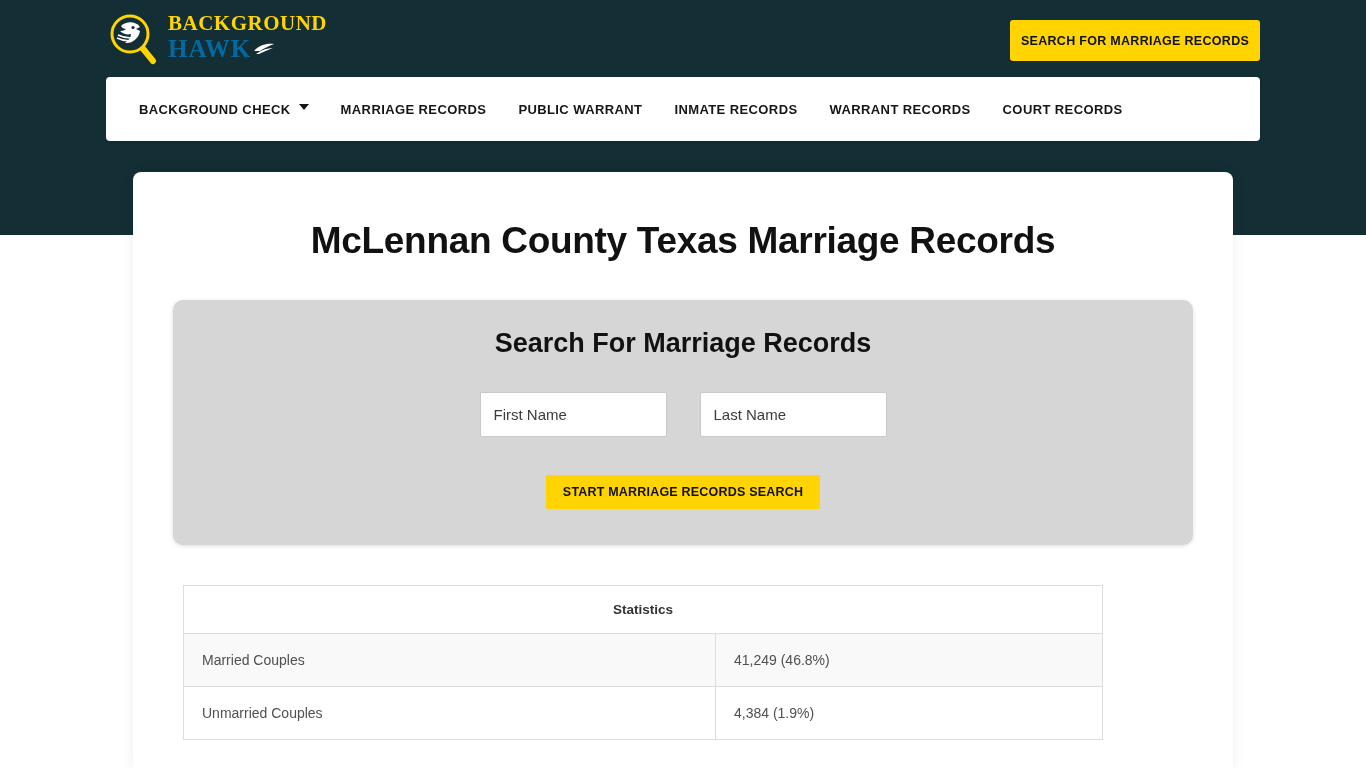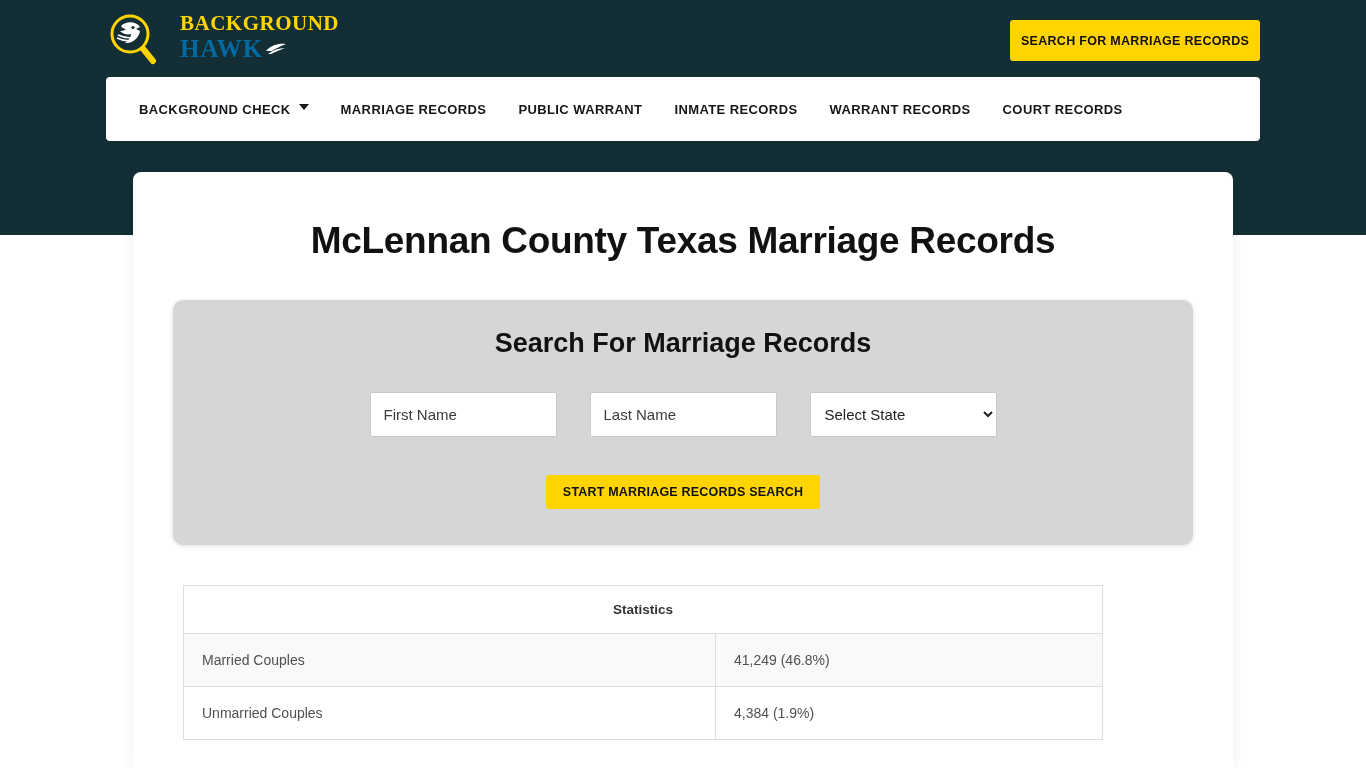--- a/index.html
+++ b/index.html
@@ -25,21 +25,21 @@
     background: #132E35;
   }
 
   
   .logo {
     position: absolute;
     left: 106px; top: 8px;
     width: 270px; height: 62px;
     display: flex;
     align-items: center;
-    gap: 18px;
+    gap: 6px;
   }
   .logo-mark {
     width: 56px; height: 56px;
     position: relative;
     flex: none;
   }
   .logo-text {
     display: flex;
     flex-direction: column;
     justify-content: center;
@@ -281,23 +281,20 @@
   <div class="main-card">
 
     <h1 class="page-title">McLennan County Texas Marriage Records</h1>
 
     <section class="search-panel">
       <h2 class="panel-title">Search For Marriage Records</h2>
 
       <div class="fields-row">
         <input class="field" type="text" placeholder="First Name" style="">
         <input class="field" type="text" placeholder="Last Name" style="">
-        <select class="field-select">
-          <option>Select State</option>
-        </select>
       </div>
 
       <div class="start-btn-wrap">
         <button class="start-btn">START MARRIAGE RECORDS SEARCH</button>
       </div>
     </section>
 
     <table class="stats-table">
       <thead>
         <tr>

